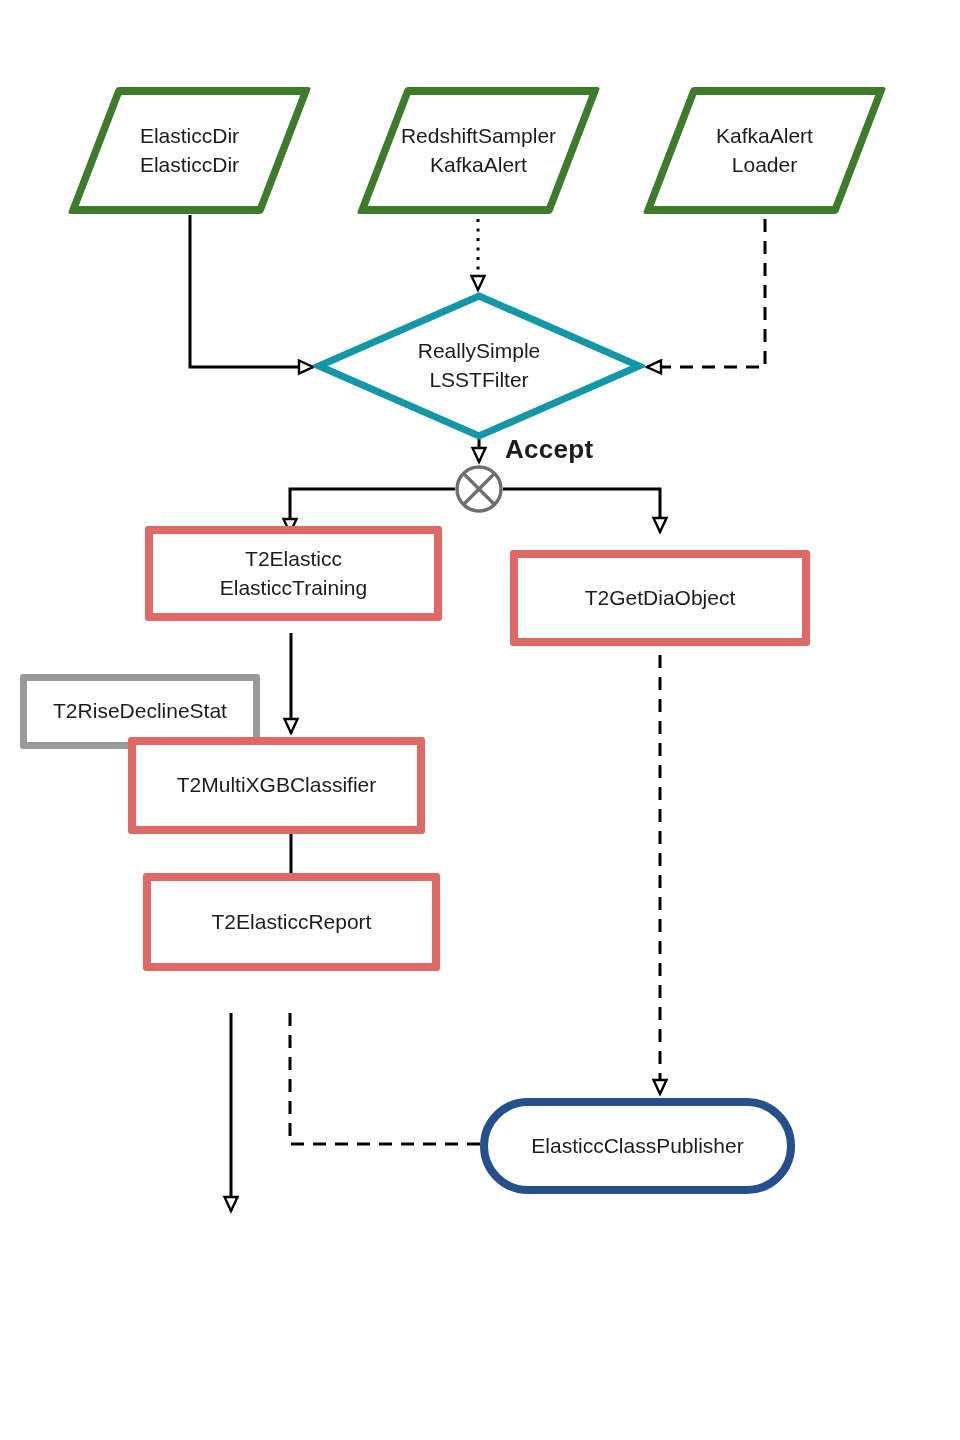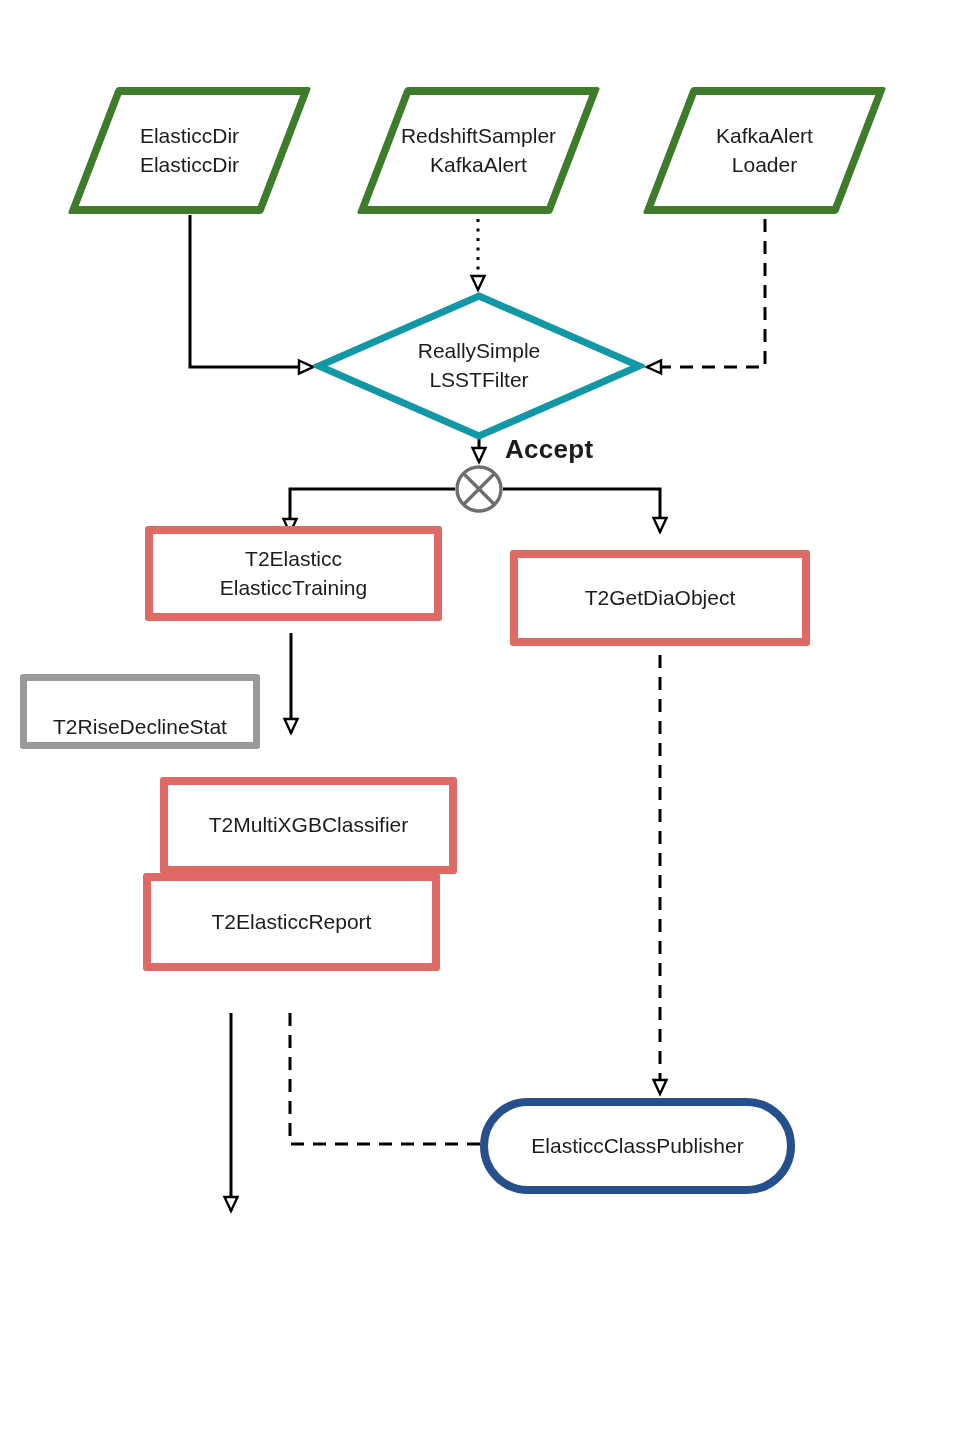--- a/index.html
+++ b/index.html
@@ -66,21 +66,20 @@
 
   
   .rect {
     border: 8px solid var(--t2-border);
     background: var(--bg);
     border-radius: 3px;
   }
   .rect.aux {
     border: 7px solid var(--aux-border);
     z-index: 2;
-    align-items: flex-end;
   }
 
   
   .pill {
     border: 8px solid var(--output-border);
     background: var(--bg);
     border-radius: 60px;
   }
 
   
@@ -190,21 +189,21 @@
       <span>T2GetDiaObject</span>
     </div>
   </div>
 
   <div class="node rect aux" style="left:20px; top:674px; width:240px; height:75px;">
     <div class="label">
       <span>T2RiseDeclineStat</span>
     </div>
   </div>
 
-  <div class="node rect" style="left:160px; top:737px; width:297px; height:97px;margin-top:40px;">
+  <div class="node rect" style="left:128px; top:737px; width:297px; height:97px;">
     <div class="label">
       <span>T2MultiXGBClassifier</span>
     </div>
   </div>
 
   <div class="node rect" style="left:143px; top:873px; width:297px; height:98px;">
     <div class="label">
       <span>T2ElasticcReport</span>
     </div>
   </div>

